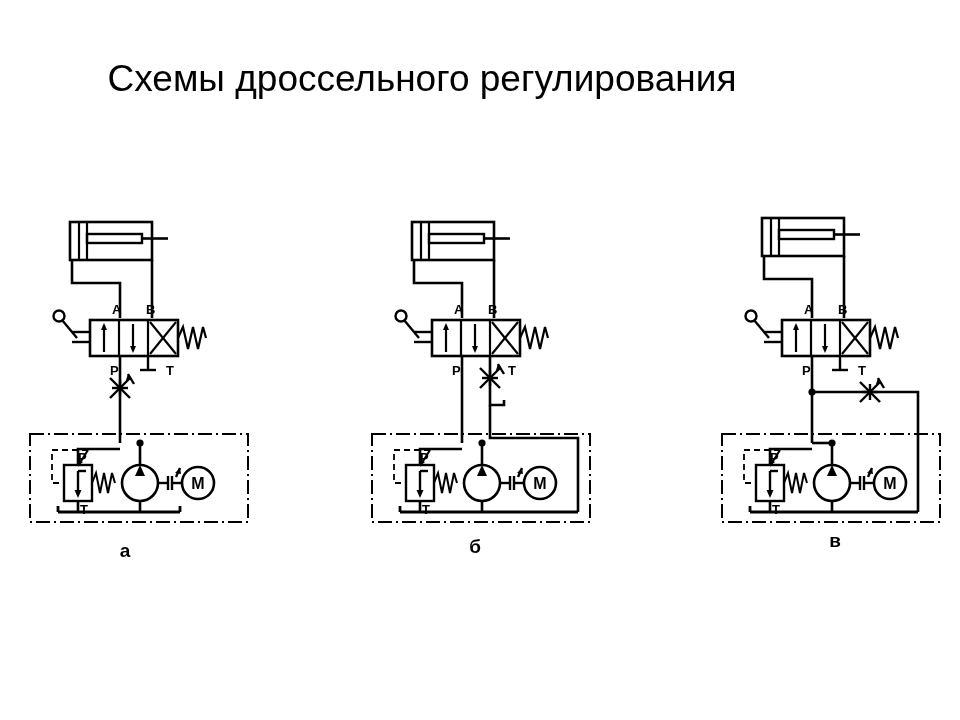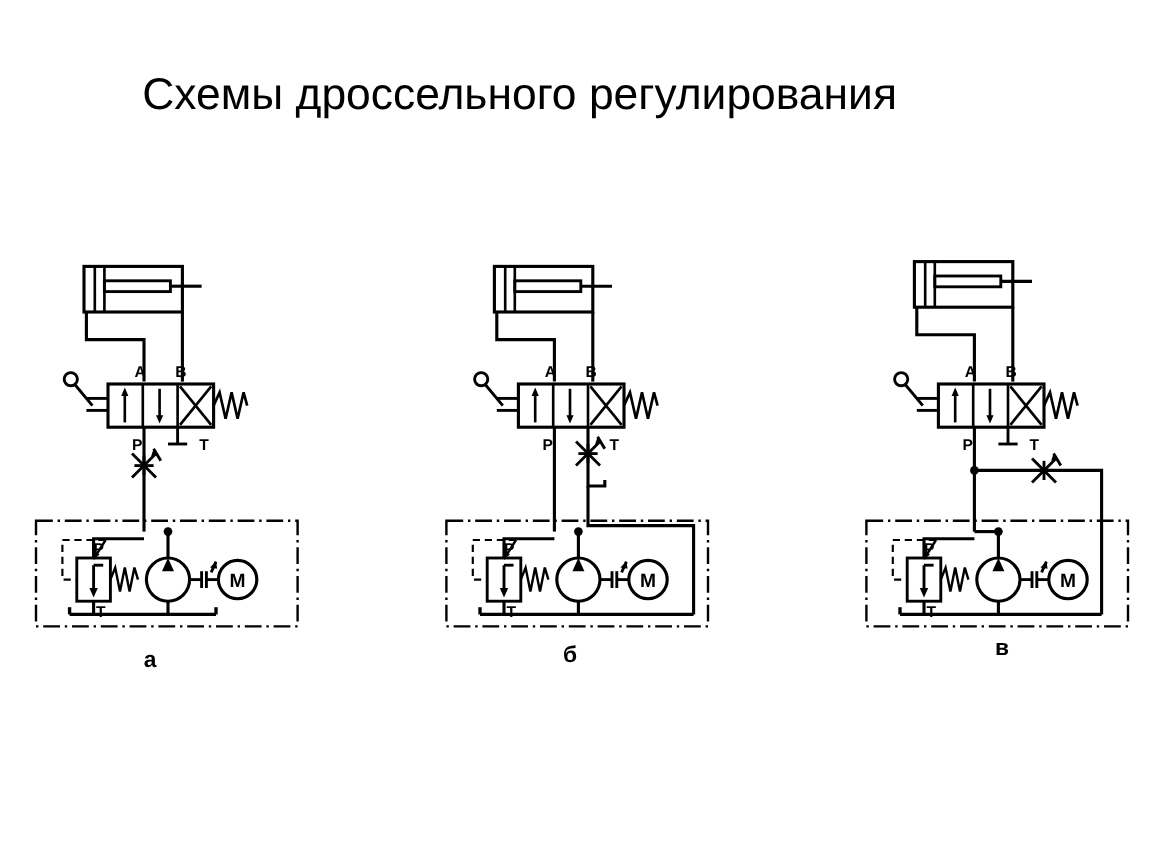--- a/index.html
+++ b/index.html
@@ -3,21 +3,21 @@
 <meta charset="utf-8">
 <title>Схемы дроссельного регулирования</title>
 <style>
   html,body{margin:0;padding:0;}
   body{
     width:960px;height:720px;background:#ffffff;
     font-family:"Liberation Sans","DejaVu Sans",sans-serif;
     overflow:hidden;position:relative;
   }
   #title{
-    position:absolute;left:11px;top:58px;width:844px;text-align:center;
+    position:absolute;left:0;top:58px;width:844px;text-align:center;
     font-size:37px;font-weight:400;color:#000;letter-spacing:0px;
     white-space:nowrap;
   }
   .diagram{position:absolute;left:0;top:0;width:960px;height:720px;}
   .caption{
     position:absolute;font-size:19px;font-weight:700;color:#000;
     text-align:center;width:40px;
   }
   svg{display:block;}
   text{font-family:"Liberation Sans","DejaVu Sans",sans-serif;}

